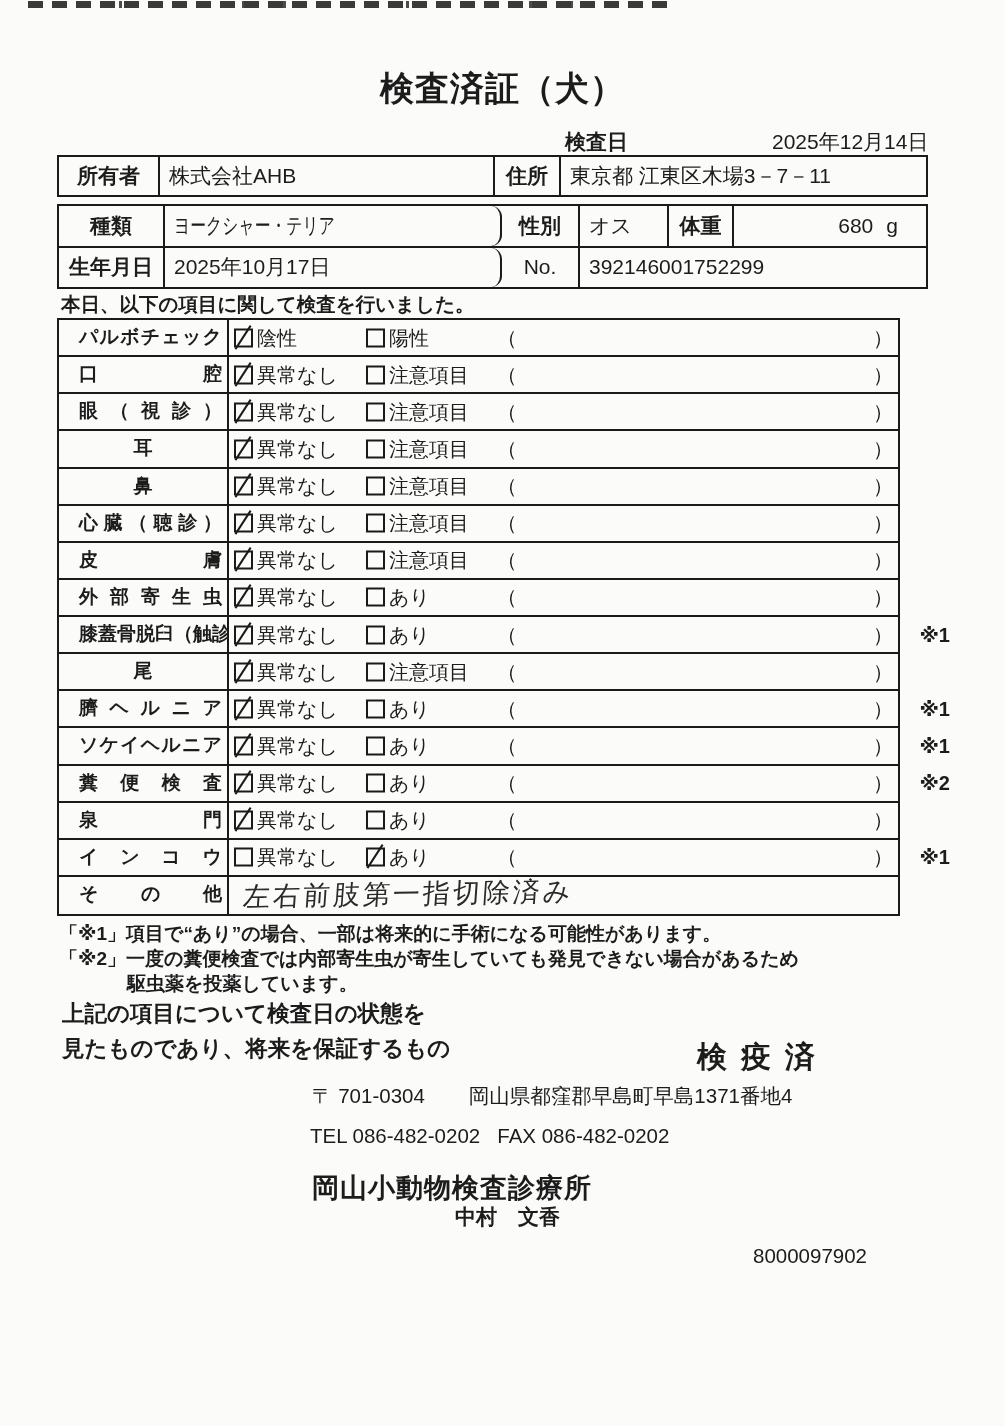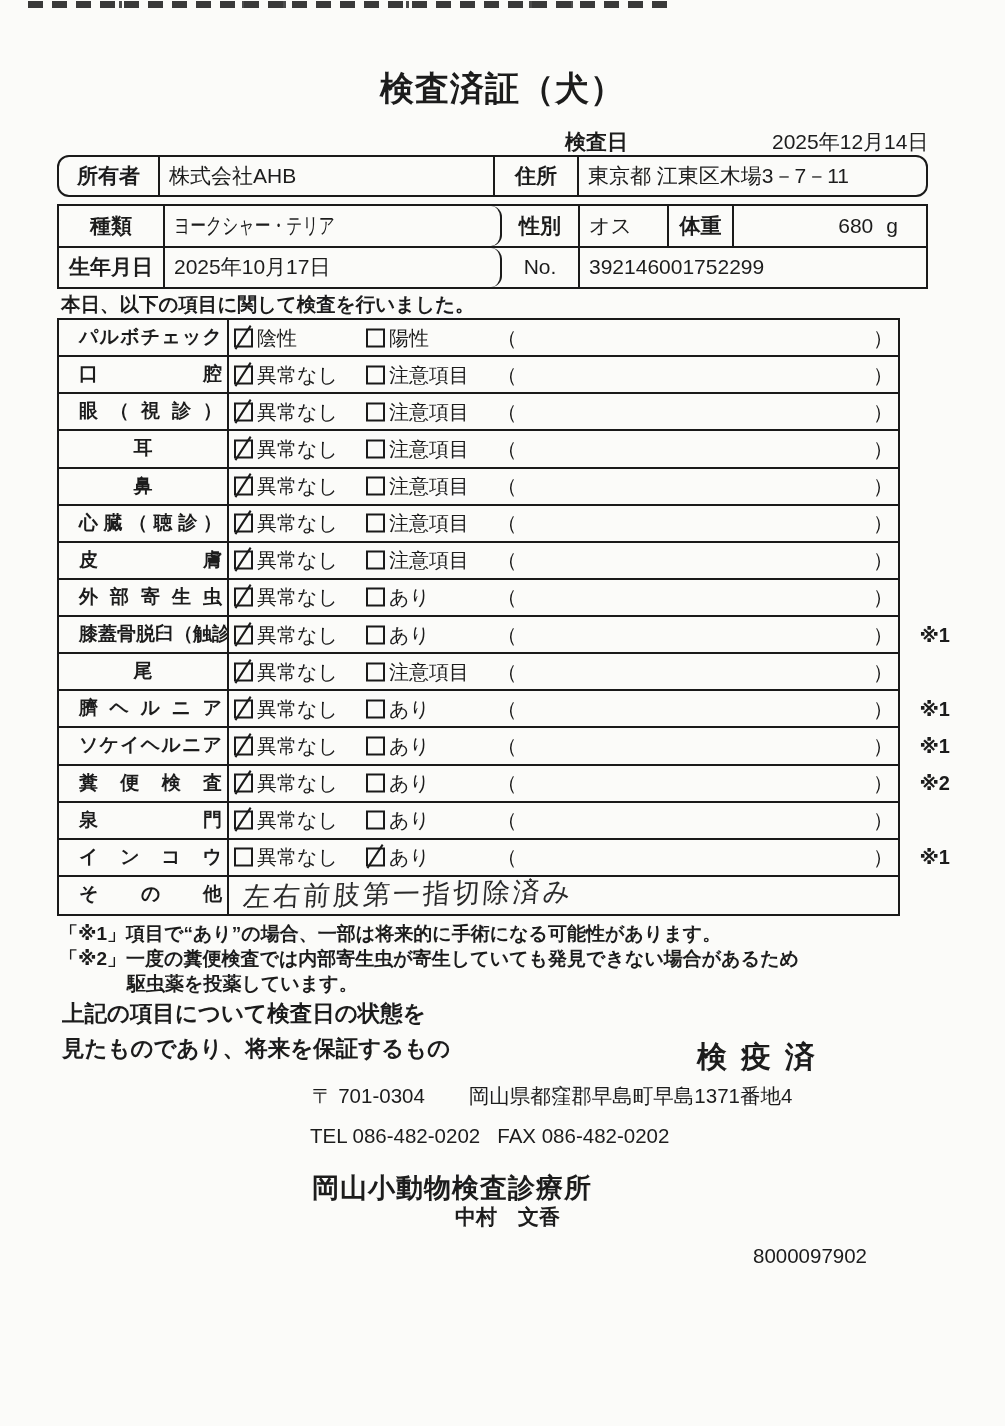--- a/index.html
+++ b/index.html
@@ -28,25 +28,25 @@
   .insp-date-value{left:772px;top:128px;font-size:21px;font-weight:500;}
 
   .box-table{border:2.5px solid #1a1a1a;display:flex;flex-direction:column;box-sizing:border-box;}
   .btr{display:flex;flex:1;min-height:0;}
   .btr + .btr{border-top:2px solid #1a1a1a;}
   .btd{border-right:2px solid #1a1a1a;display:flex;align-items:center;box-sizing:border-box;
        font-size:21px;font-weight:600;overflow:hidden;white-space:nowrap;}
   .btd.hdr{justify-content:center;}
   .btd.val{padding-left:9px;font-weight:500;}
   .btd.last{border-right:none;}
-  .owner-table{left:57px;top:155px;width:871px;height:42px;border-radius:12px;}
+  .owner-table{left:57px;top:155px;width:871px;height:42px;}
   .info-table{left:57px;top:204px;width:871px;height:85px;}
   .w-owner{width:101px;flex:none;}
   .w-owner-val{width:335px;flex:none;}
-  .w-addr{width:84px;flex:none;}
+  .w-addr{width:66px;flex:none;}
   .w-breed-h{width:106px;flex:none;}
   .w-breed{width:337px;flex:none;border-radius:11px;}
   .w-sex-h{width:78px;flex:none;}
   .w-sex{width:89px;flex:none;}
   .w-wt-h{width:65px;flex:none;}
   .w-wt{flex:1;justify-content:flex-end;padding-right:28px;gap:13px;}
   .w-no-h{width:78px;flex:none;justify-content:center;}
   .flex1{flex:1;}
   .condensed{display:inline-block;transform:scaleX(.72);transform-origin:left center;font-size:22px;}
 

